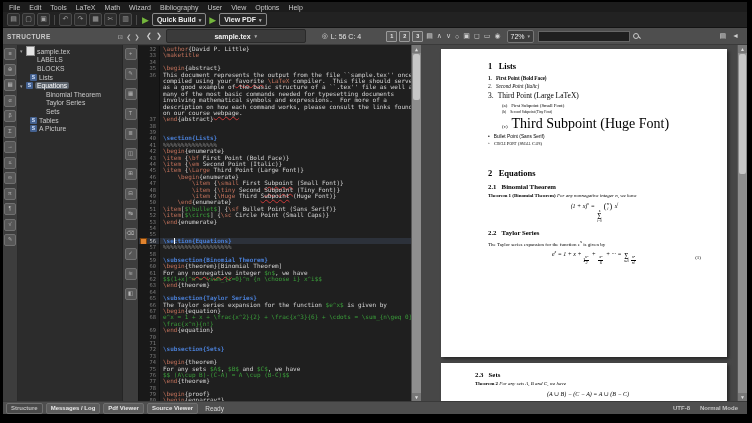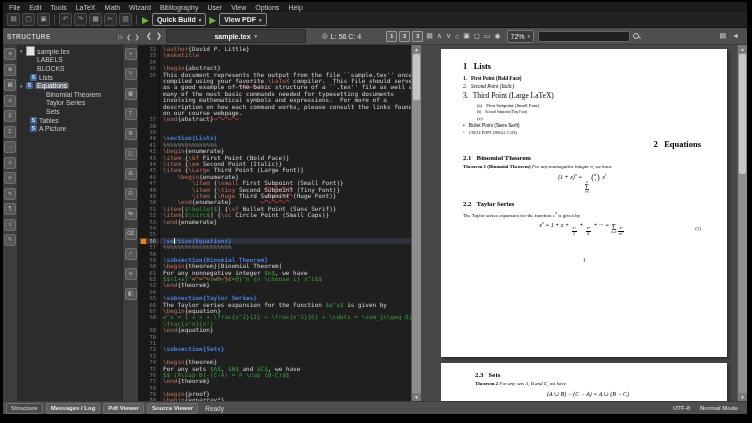--- a/index.html
+++ b/index.html
@@ -68,24 +68,24 @@
   .e{color:#d4d4d4;text-decoration:underline;text-decoration-style:wavy;text-decoration-color:#cc3a3a;text-decoration-thickness:0.5px;text-underline-offset:1px;}
   .escroll{width:9px;flex:none;background:#8e8e8e;position:relative;border-left:1px solid #555;}
   .escroll .sarr{position:absolute;left:0;width:9px;height:8px;background:#777;color:#ddd;font-size:5px;text-align:center;line-height:8px;}
   .escroll .sarr.up{top:0;}
   .escroll .sarr.dn{bottom:0;}
   .escroll .thumb{position:absolute;left:1px;width:7px;top:9px;height:46px;background:#c6c6c6;border-radius:2px;}
 
   
   .pdf{flex:1;background:#474747;position:relative;overflow:hidden;}
   .page{position:absolute;left:20px;width:286px;background:#fff;color:#000;font-family:"Liberation Serif","DejaVu Serif",serif;box-shadow:2px 2px 3px rgba(0,0,0,.45);}
-  .page1{top:4px;height:308px;padding:12px 26px 0 22px;box-sizing:border-box;}
+  .page1{top:4px;height:308px;padding:12px 26px 0 47px;box-sizing:border-box;}
   .page2{top:318px;height:84px;padding:8px 26px 0 34px;box-sizing:border-box;}
   .ph1{font-size:8.5px;font-weight:bold;margin:0 0 4px;white-space:pre;}
-  .ph1.mt{margin-top:4px;text-align:right;}
+  .ph1.mt{margin-top:22px;}
   .ph2{font-size:6.8px;font-weight:bold;margin:5px 0 3px;white-space:pre;}
   .pitem{margin:2.2px 0;display:flex;gap:4px;align-items:baseline;}
   .pitem.indent{margin-left:14px;}
   .pmark{flex:none;}
   .pitem.bold{font-size:5.2px;font-weight:bold;}
   .pitem.italic{font-size:5.2px;font-style:italic;}
   .pitem.large{font-size:7.5px;}
   .pitem.small{font-size:4.8px;}
   .pitem.tiny{font-size:3.6px;}
   .pitem.huge{font-size:14px;}
@@ -366,20 +366,21 @@
             <div class="pitem small indent">
               <span class="pmark">(a)</span>
               <span>First Subpoint (Small Font)</span>
             </div>
             <div class="pitem tiny indent">
               <span class="pmark">(b)</span>
               <span>Second Subpoint (Tiny Font)</span>
             </div>
             <div class="pitem huge indent">
               <span class="pmark">(c)</span>
+              <span>Third Subpoint (Huge Font)</span>
             </div>
             <div class="pitem sans">
               <span class="pmark">•</span>
               <span>Bullet Point (Sans Serif)</span>
             </div>
             <div class="pitem smallcaps">
               <span class="pmark">◦</span>
               <span>Circle Point (Small Caps)</span>
             </div>
           </div>

